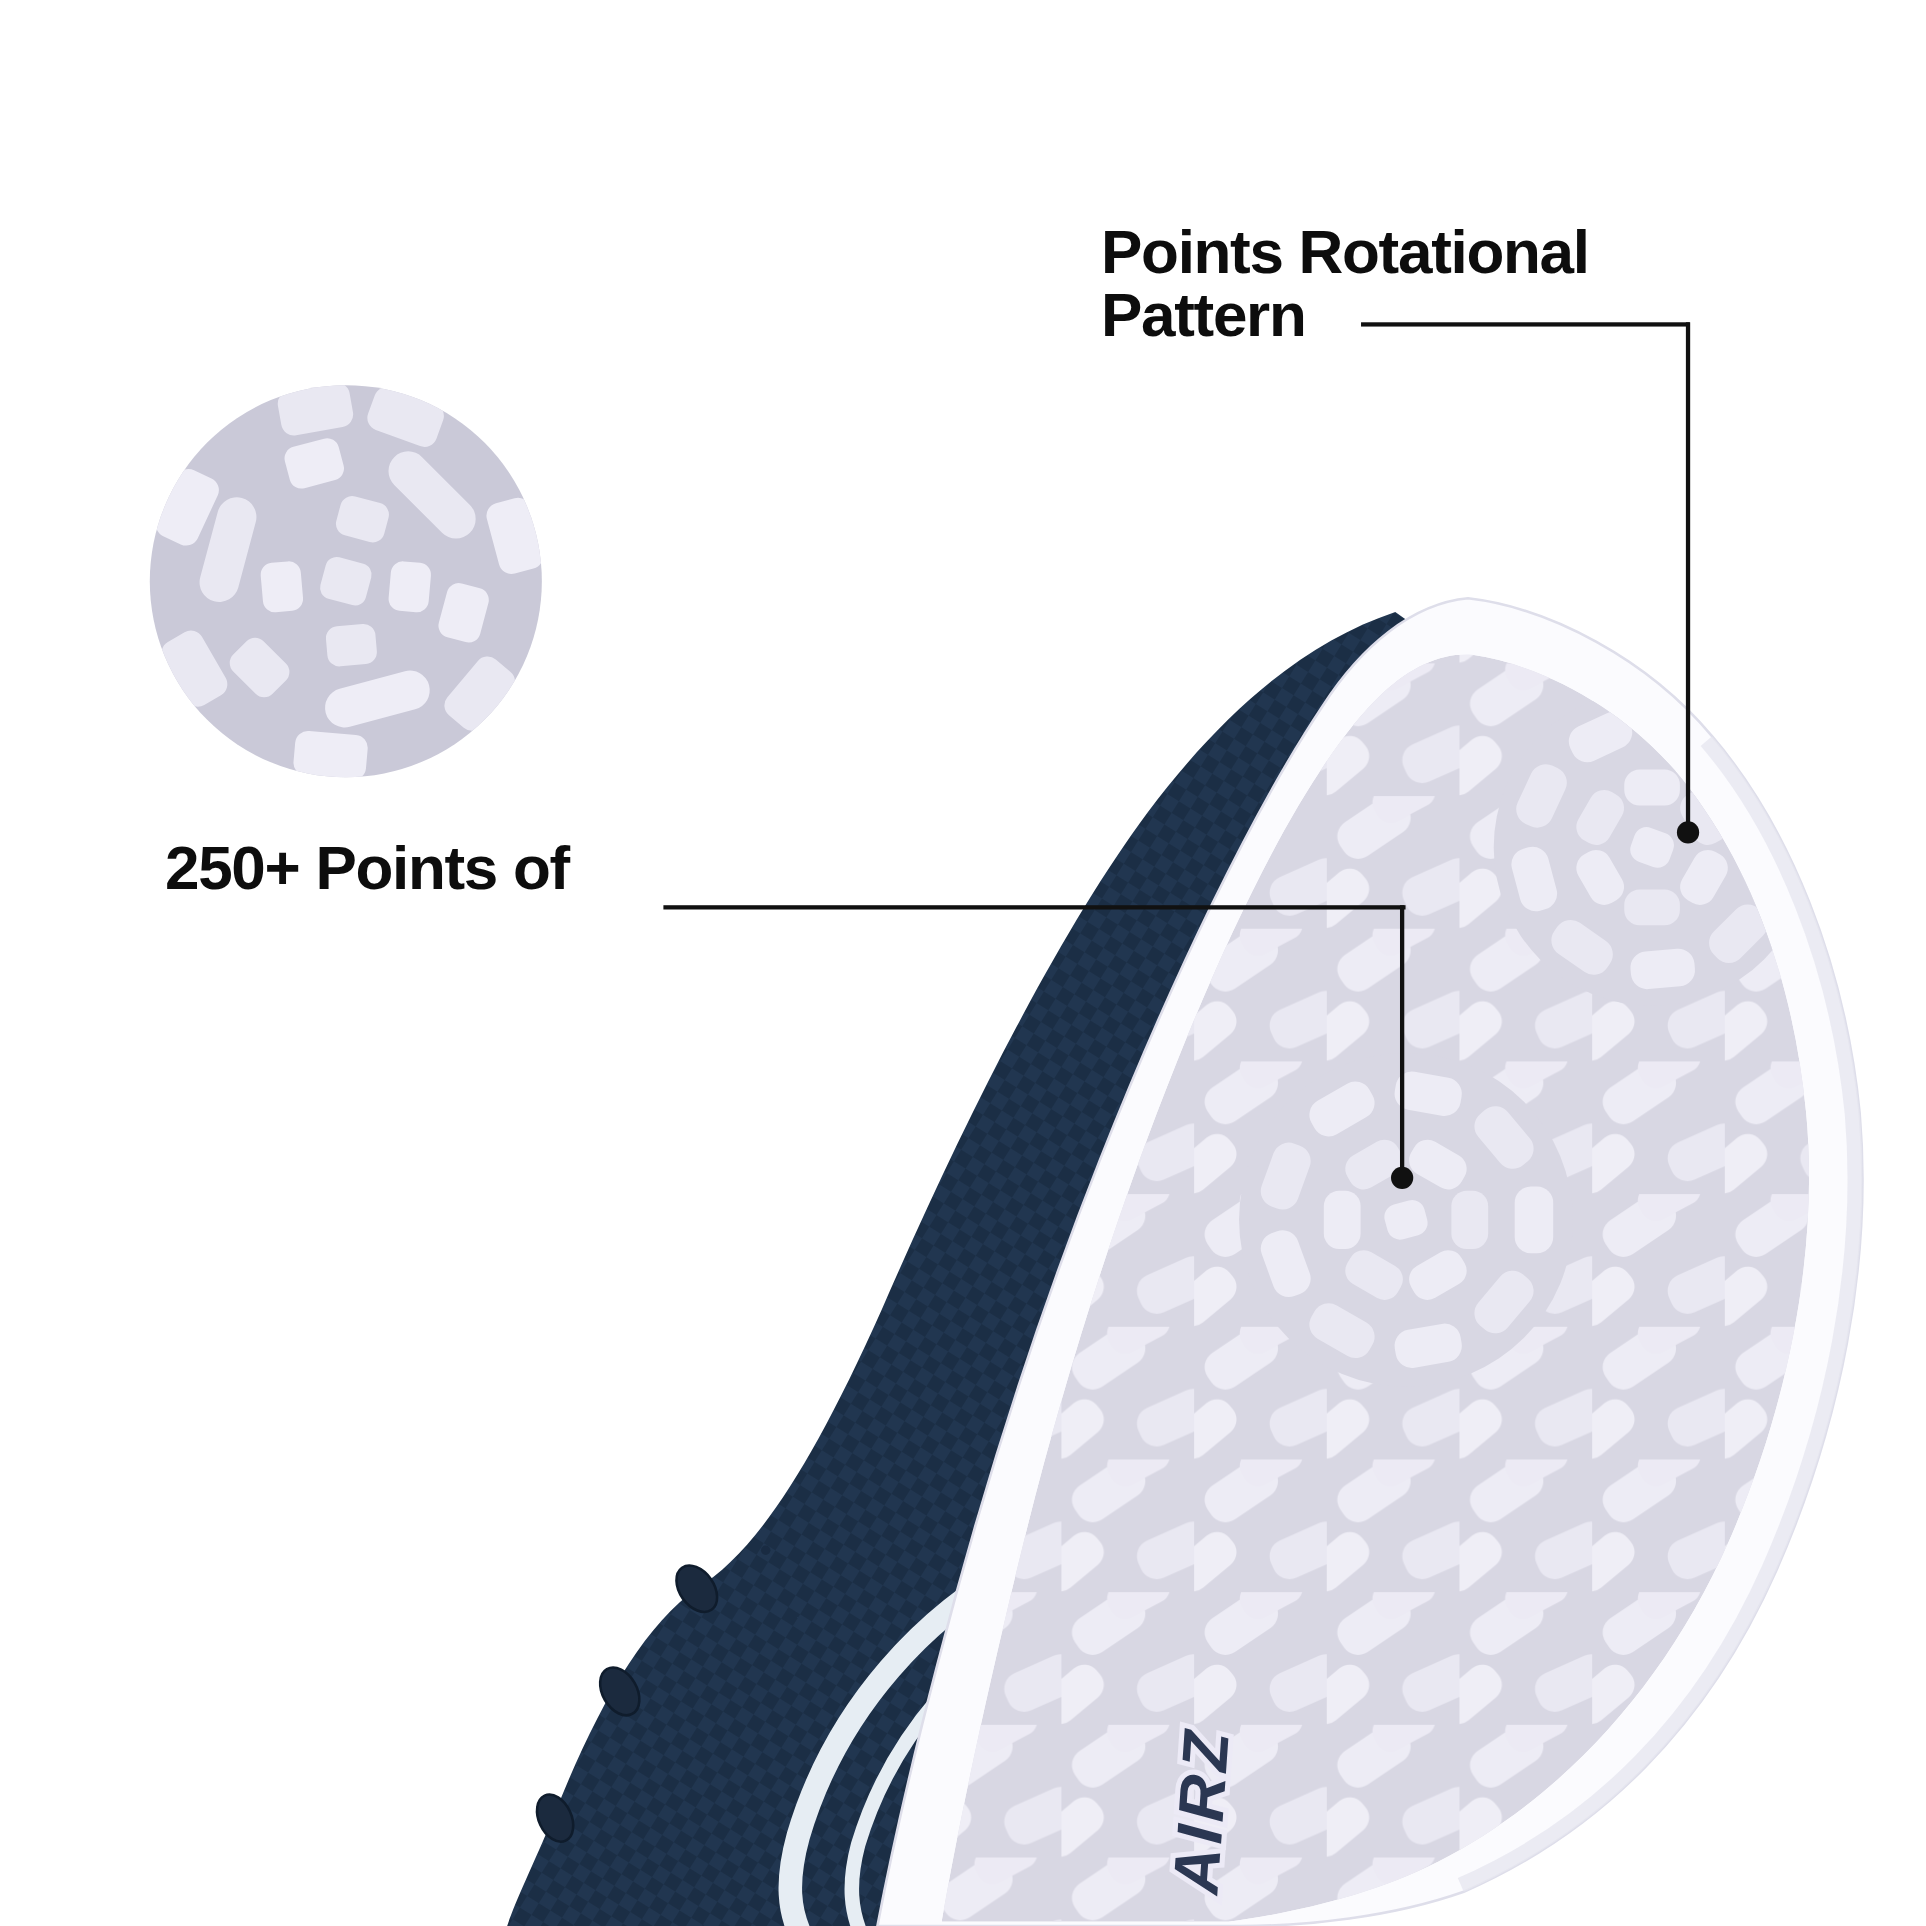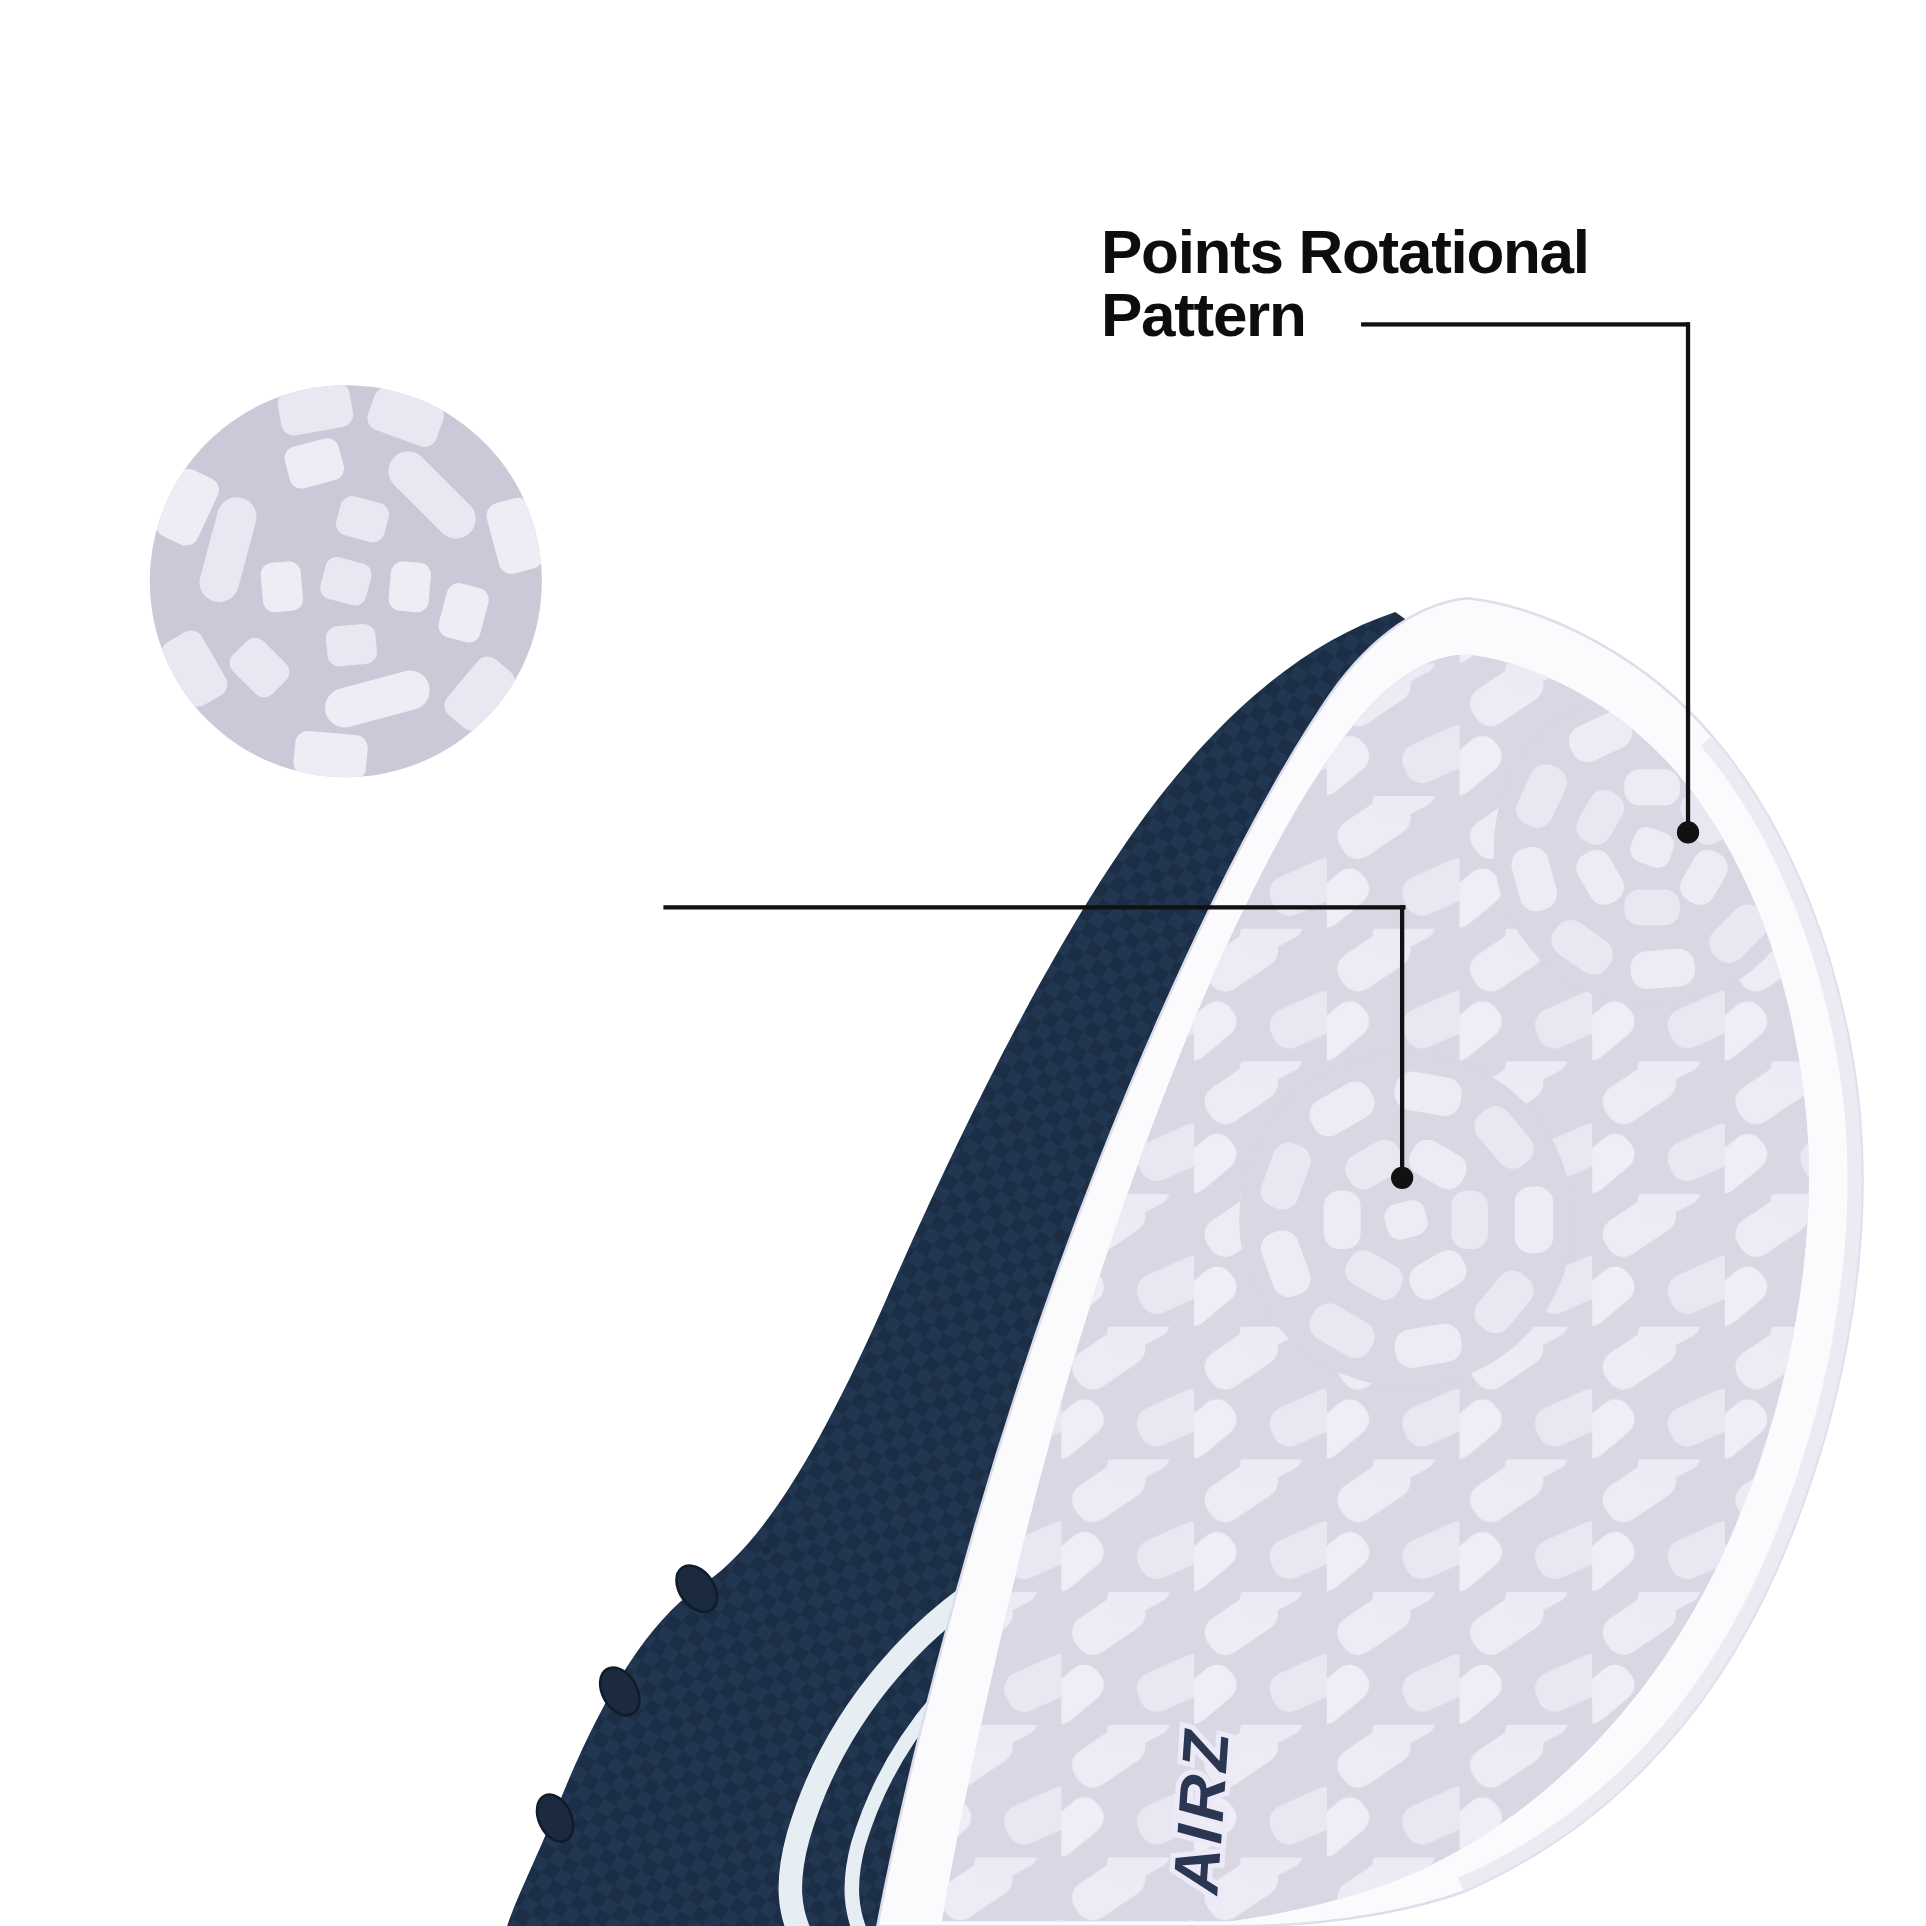--- a/index.html
+++ b/index.html
@@ -285,16 +285,17 @@
     <circle cx="3276" cy="2752" r="26"></circle>
   </g>
 </svg>
 
   <div class="label label-rotational">
     <div>Points Rotational</div>
     <div>Pattern</div>
   </div>
 
   <div class="label label-ground">
+    <div>250+ Points of</div>
   </div>
 
 </div>
 
 
 </body></html>

